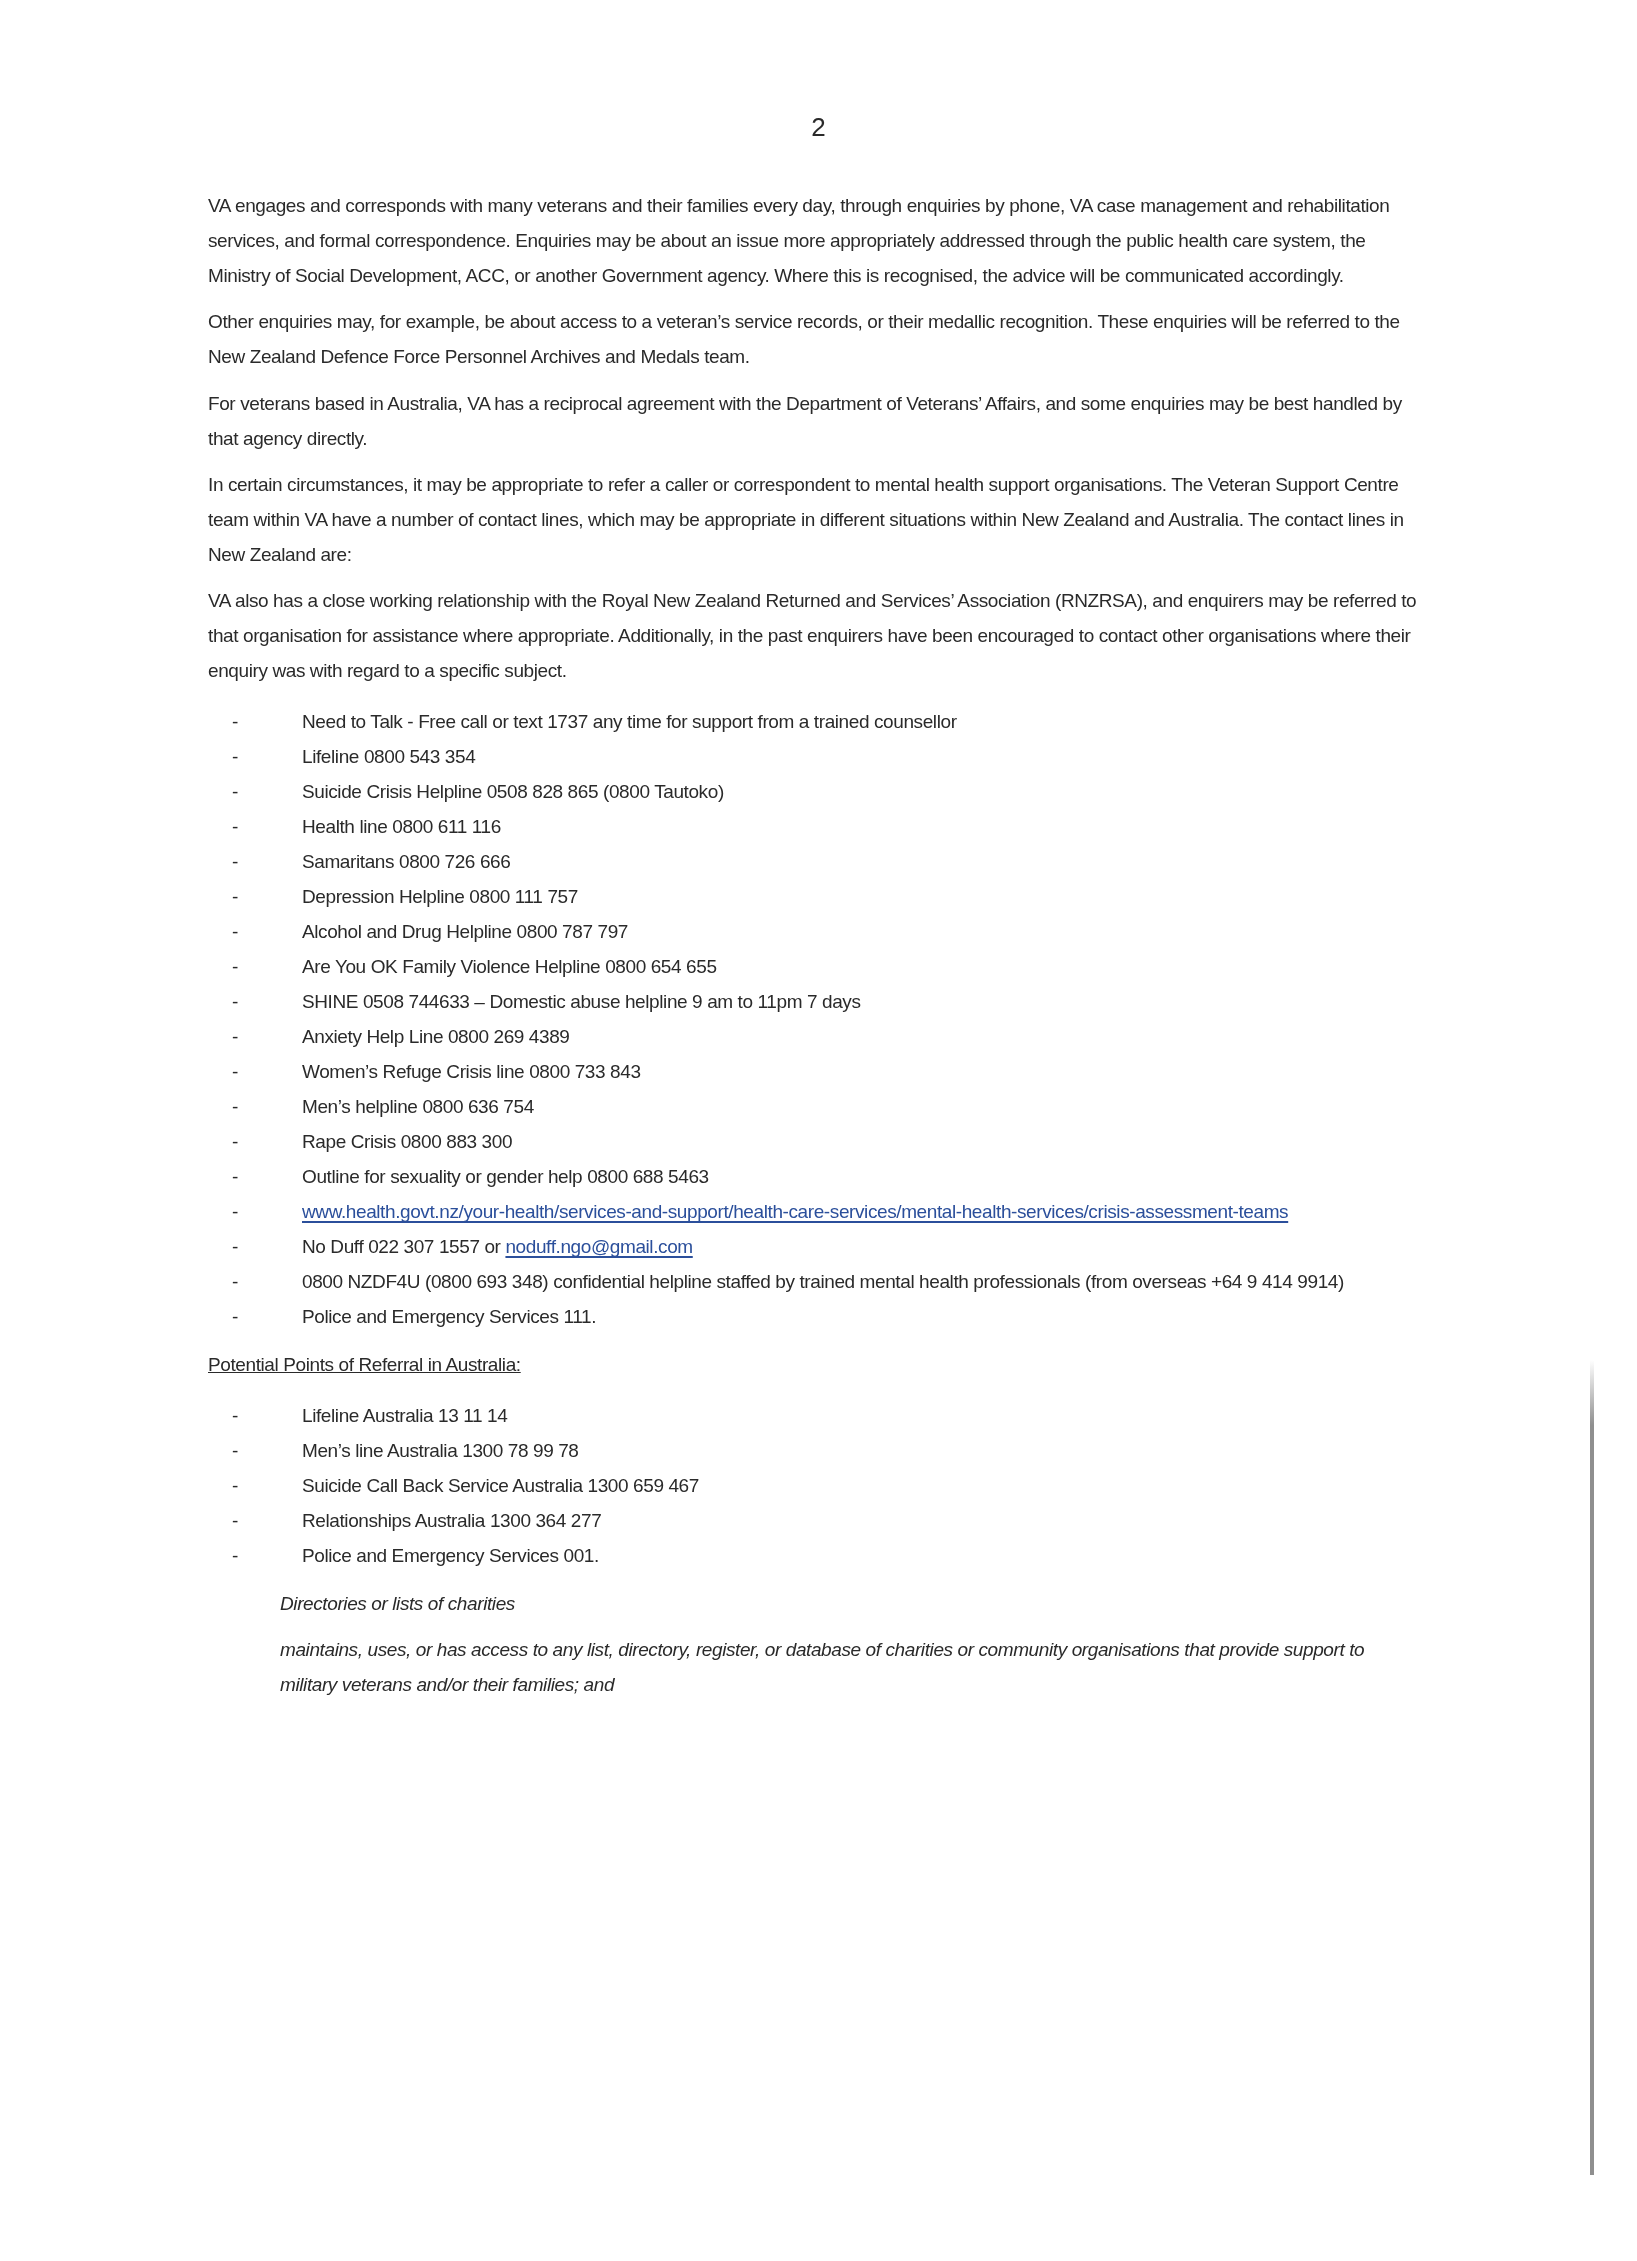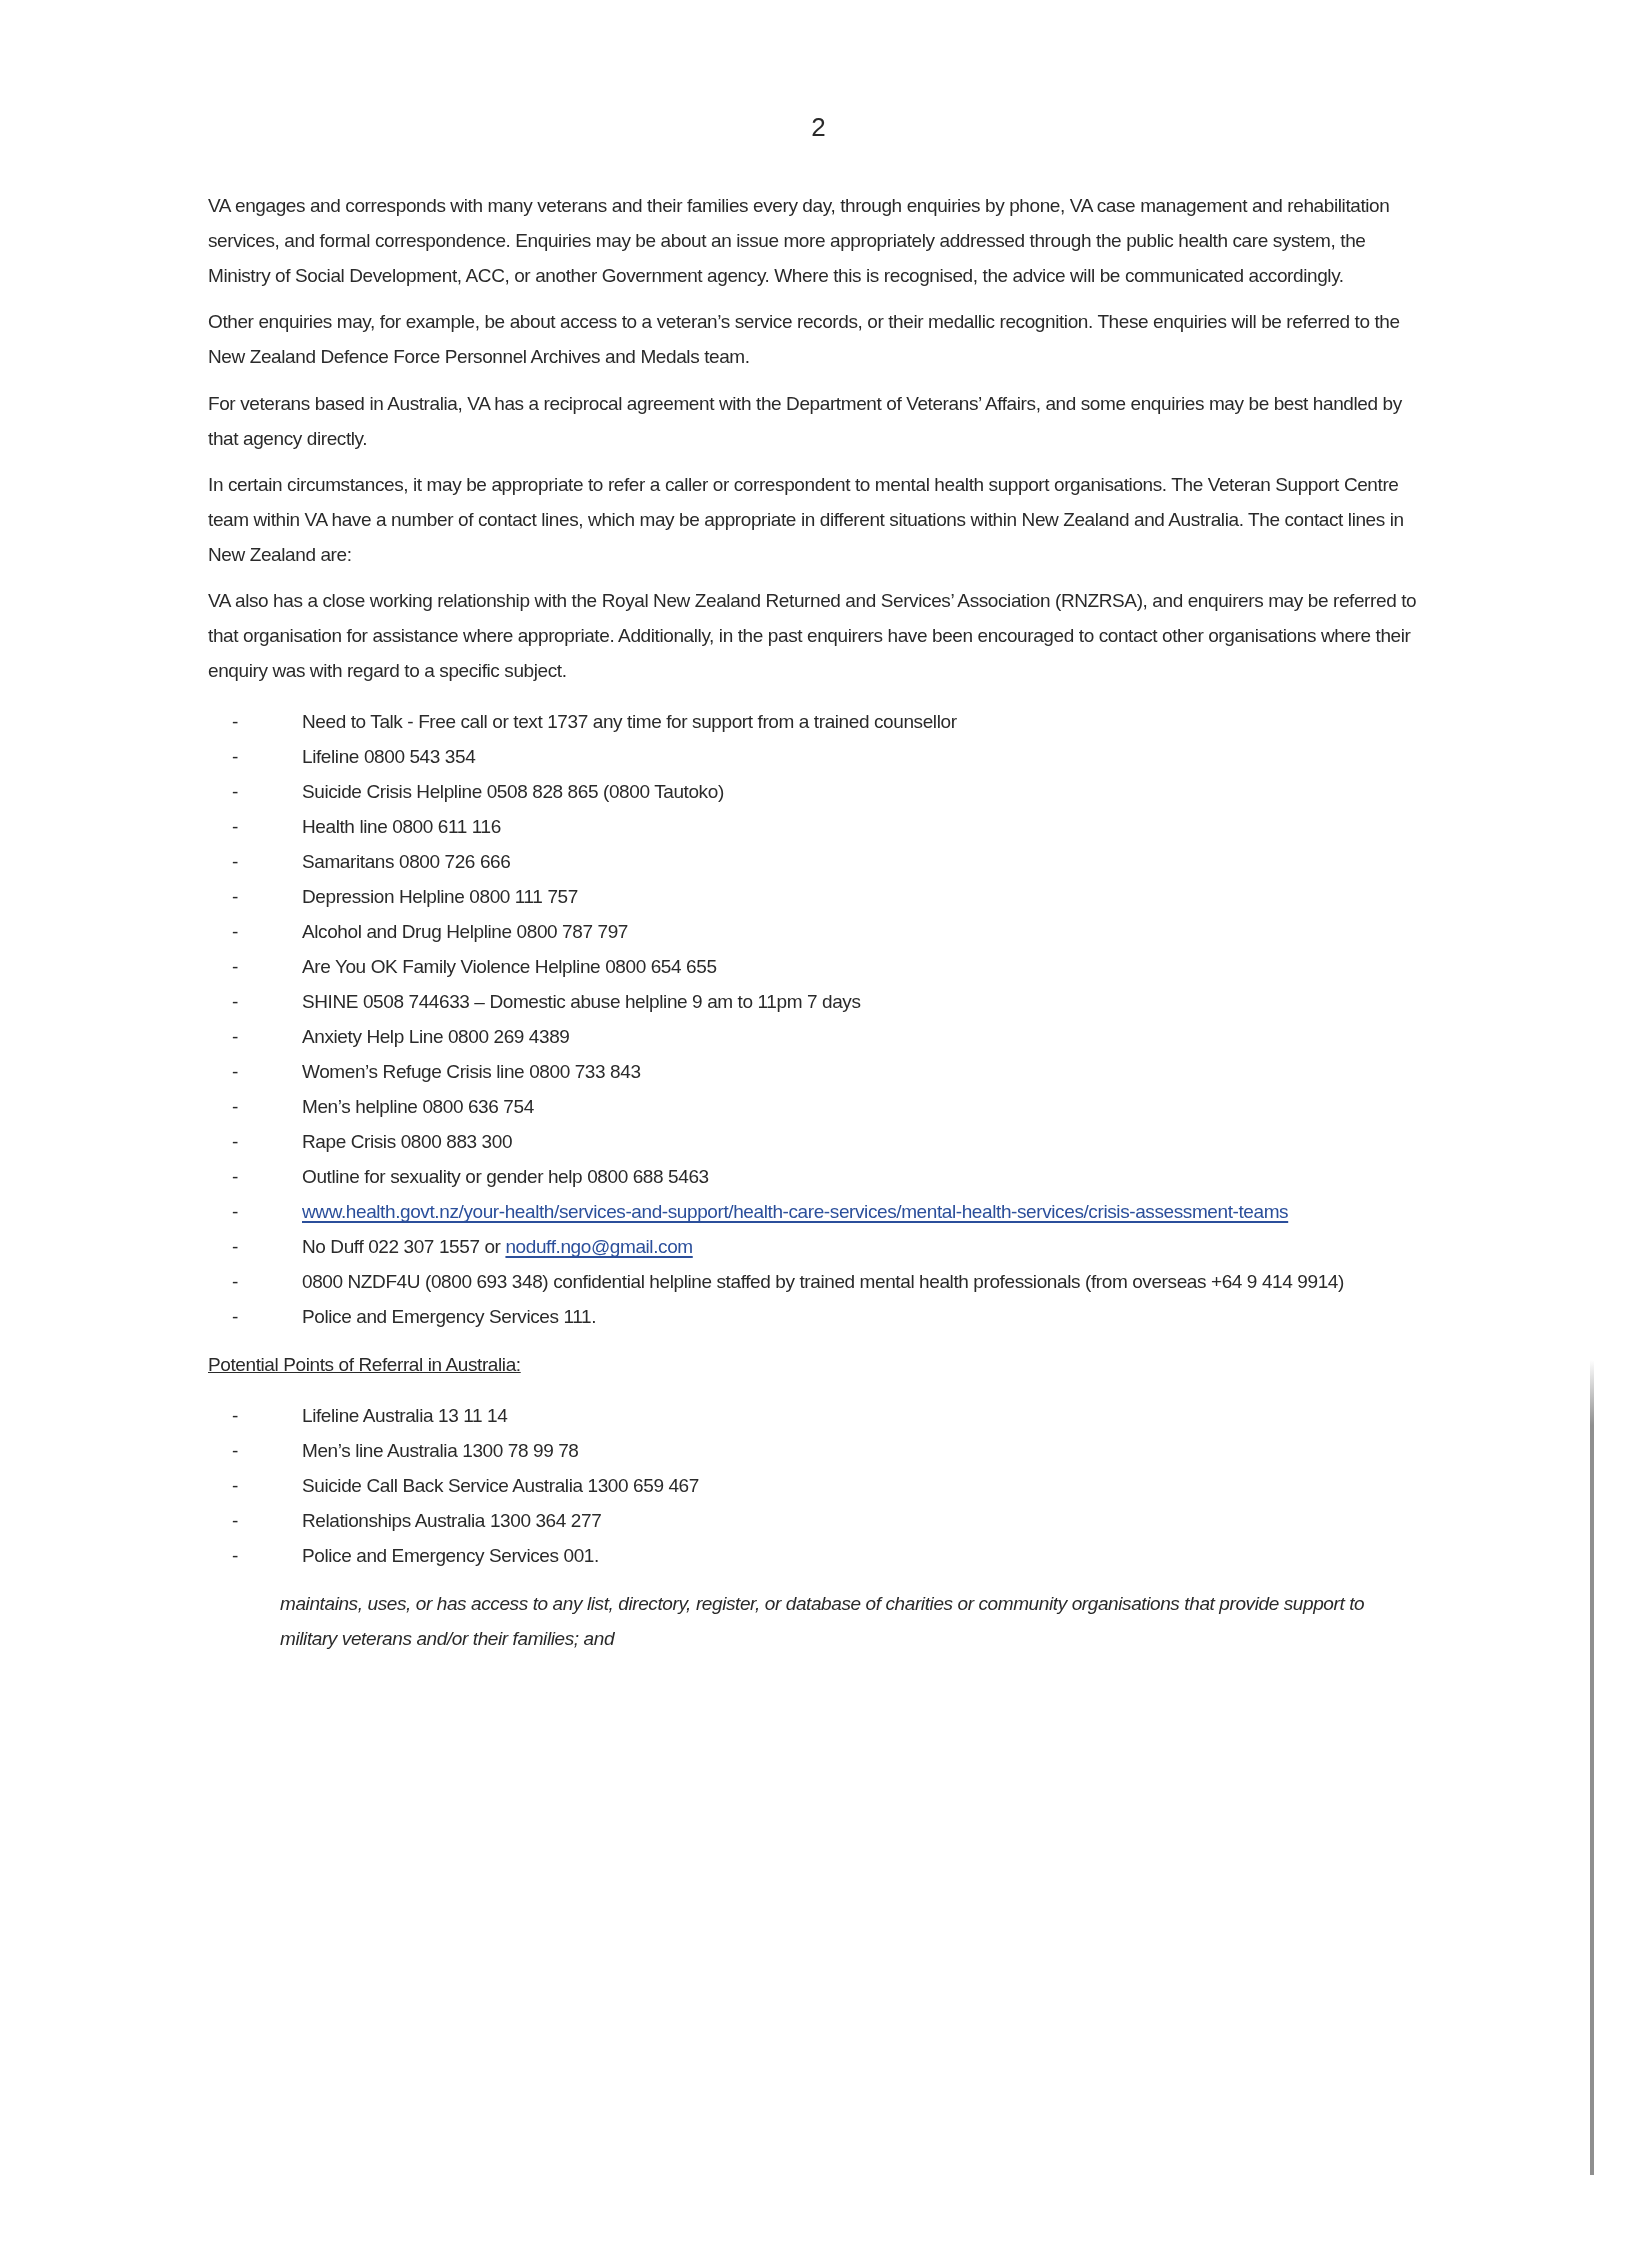--- a/index.html
+++ b/index.html
@@ -103,19 +103,20 @@
 
   <ul class="bullets">
     <li><span class="dash">-</span><span>Lifeline Australia 13 11 14</span></li>
     <li><span class="dash">-</span><span>Men’s line Australia 1300 78 99 78</span></li>
     <li><span class="dash">-</span><span>Suicide Call Back Service Australia 1300 659 467</span></li>
     <li><span class="dash">-</span><span>Relationships Australia 1300 364 277</span></li>
     <li><span class="dash">-</span><span>Police and Emergency Services 001.</span></li>
   </ul>
 
   <div class="italic-block">
+    <p class="ip">Directories or lists of charities</p>
     <p class="ip">maintains, uses, or has access to any list, directory, register, or database of charities or community organisations that provide support to military veterans and/or their families; and</p>
   </div>
 
 </div>
 
 <div class="scan-edge"></div>
 
 
 </body></html>

